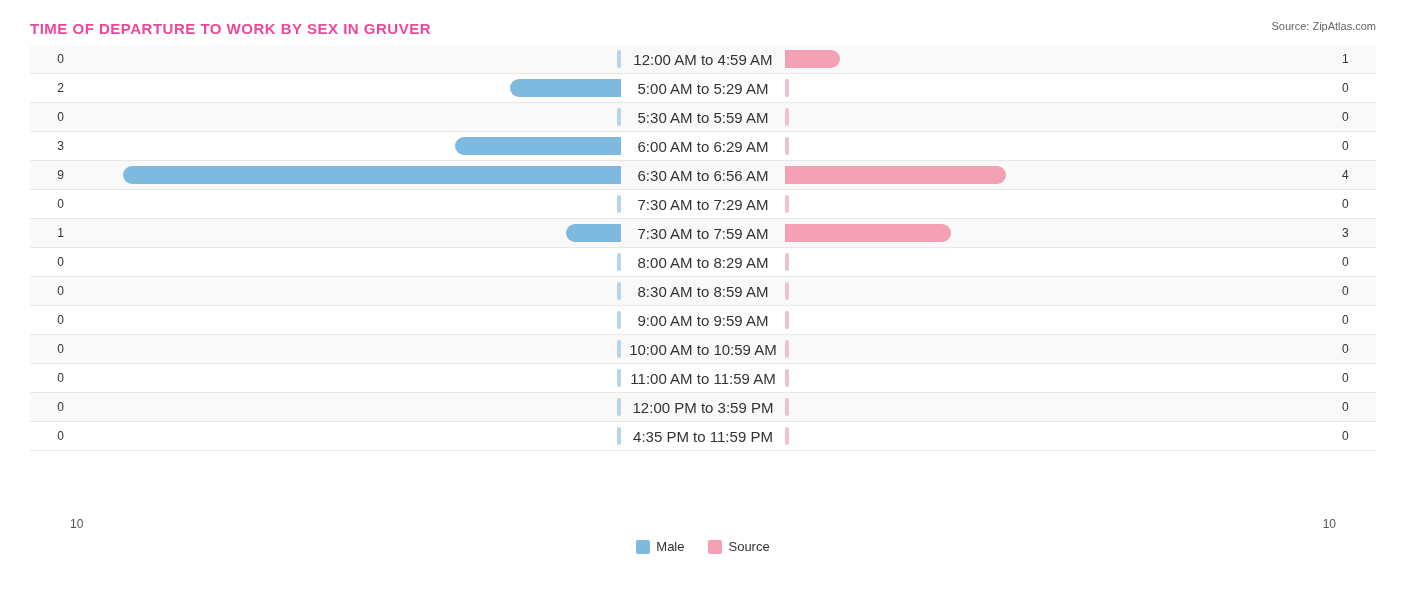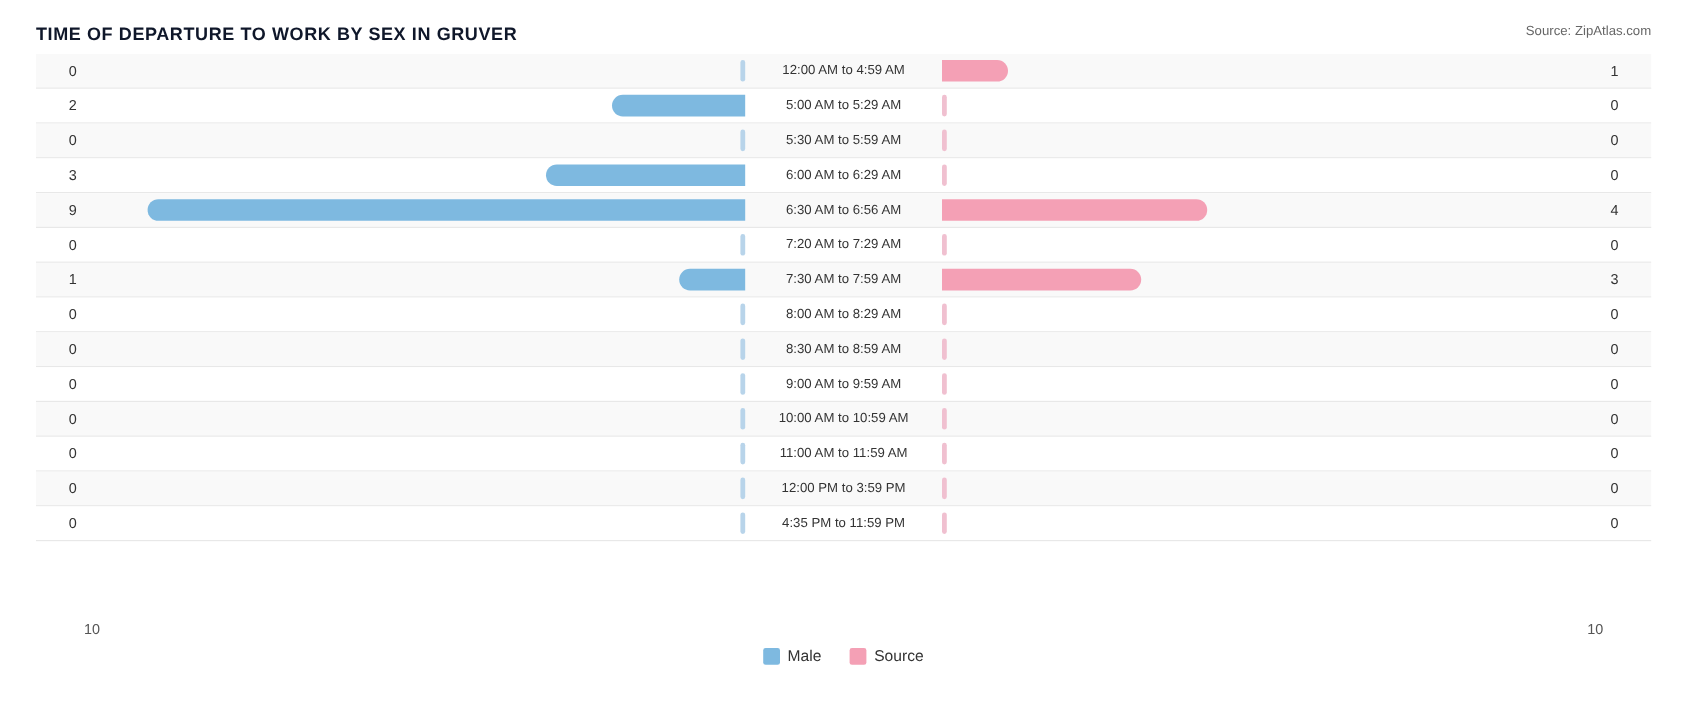--- a/index.html
+++ b/index.html
@@ -18,21 +18,21 @@
     }
     .title-row {
       display: flex;
       justify-content: space-between;
       align-items: flex-start;
       margin-bottom: 8px;
     }
     .chart-title {
       font-size: 15px;
       font-weight: bold;
-      color: #0f172a;
+      color: #ec4899;
       text-transform: uppercase;
       letter-spacing: 0.5px;
     }
     .source-text {
       font-size: 11px;
       color: #666;
     }
     .chart-area {
       position: relative;
       width: 100%;
@@ -78,21 +78,21 @@
       flex: 1;
       display: flex;
       justify-content: flex-start;
       align-items: center;
       height: 22px;
       padding-left: 2px;
     }
     .time-label {
       width: 160px;
       text-align: center;
-      font-size: 11px;
+      font-size: 15px;
       color: #333;
       flex-shrink: 0;
       white-space: nowrap;
     }
     .bar-male {
       height: 18px;
       background: #7eb9e0;
       border-radius: 9px 0 0 9px;
       min-width: 0;
     }
@@ -219,21 +219,21 @@
           </div>
         </div>
         <div class="right-value">4</div>
       </div>
       <div class="row-container">
         <div class="left-value">0</div>
         <div class="bars-section">
           <div class="left-bars">
             <div class="bar-zero" style="background: rgb(184, 212, 234); border-radius: 2px; width: 4px;"></div>
           </div>
-          <div class="time-label">7:20 AM to 7:29 AM</div>
+          <div class="time-label">7:30 AM to 7:29 AM</div>
           <div class="right-bars">
             <div style="background: rgb(240, 192, 208); border-radius: 2px; width: 4px; height: 18px;"></div>
           </div>
         </div>
         <div class="right-value">0</div>
       </div>
       <div class="row-container">
         <div class="left-value">1</div>
         <div class="bars-section">
           <div class="left-bars">

